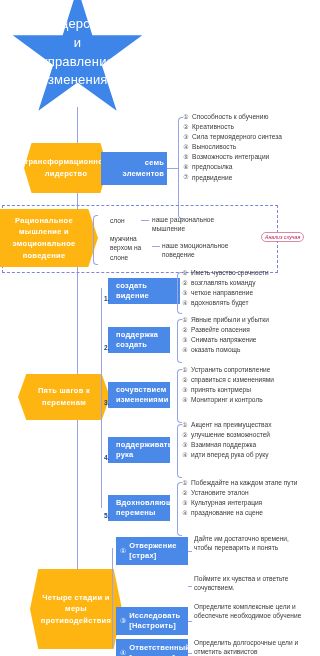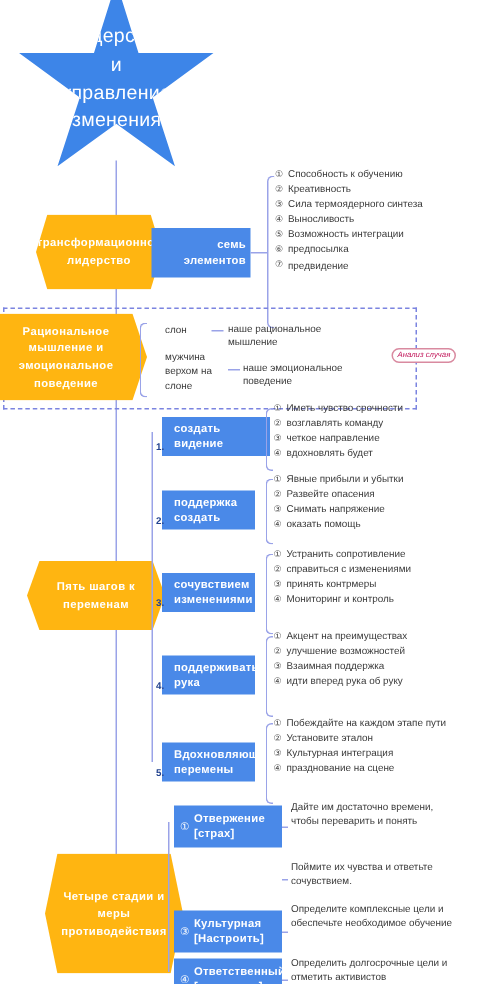--- a/index.html
+++ b/index.html
@@ -392,21 +392,21 @@
     <div class="bluebox-label" style="padding-left:2px;">Отвержение [страх]</div>
   </div>
   <div class="tick" style="left:188px; top:551px;"></div>
   <div class="note" style="left:194px; top:534px; width:112px;">Дайте им достаточно времени, чтобы переварить и понять</div>
 
   <div class="tick" style="left:188px; top:586px;"></div>
   <div class="note" style="left:194px; top:574px; width:112px;">Поймите их чувства и ответьте сочувствием.</div>
 
   <div class="bluebox" style="left:116px; top:607px; width:72px; height:28px;">
     <span class="stage-num">③</span>
-    <div class="bluebox-label" style="padding-left:2px;">Культурная [Настроить]</div>
+    <div class="bluebox-label" style="padding-left:2px;">Исследовать [Настроить]</div>
   </div>
   <div class="tick" style="left:188px; top:621px;"></div>
   <div class="note" style="left:194px; top:602px; width:112px;">Определите комплексные цели и обеспечьте необходимое обучение</div>
 
   <div class="bluebox" style="left:116px; top:639px; width:72px; height:28px;">
     <span class="stage-num">④</span>
     <div class="bluebox-label" style="padding-left:2px;">Ответственный [принимаю]</div>
   </div>
   <div class="tick" style="left:188px; top:653px;"></div>
   <div class="note" style="left:194px; top:638px; width:112px;">Определить долгосрочные цели и отметить активистов</div>

